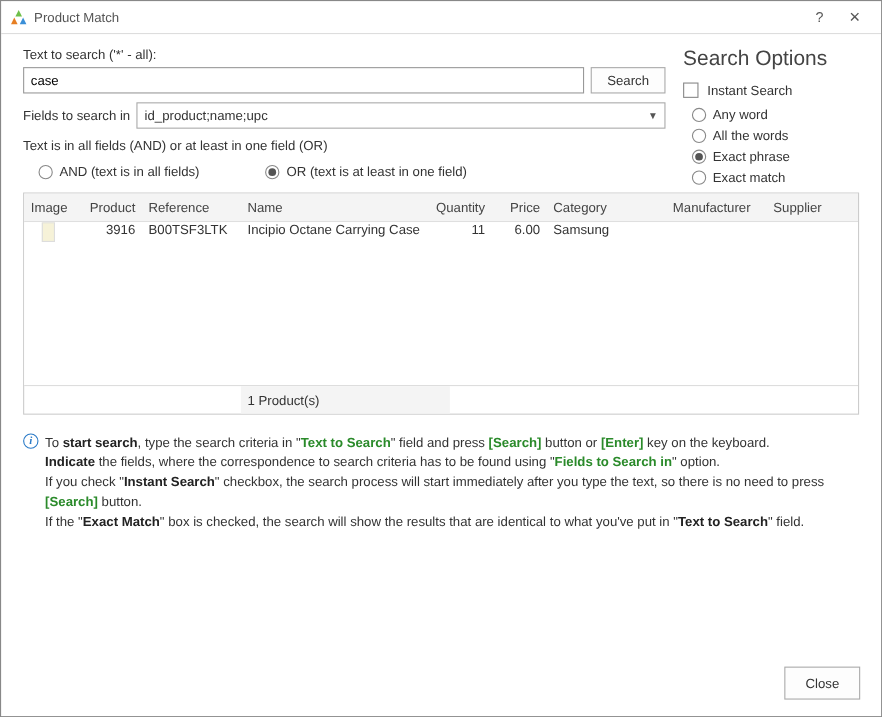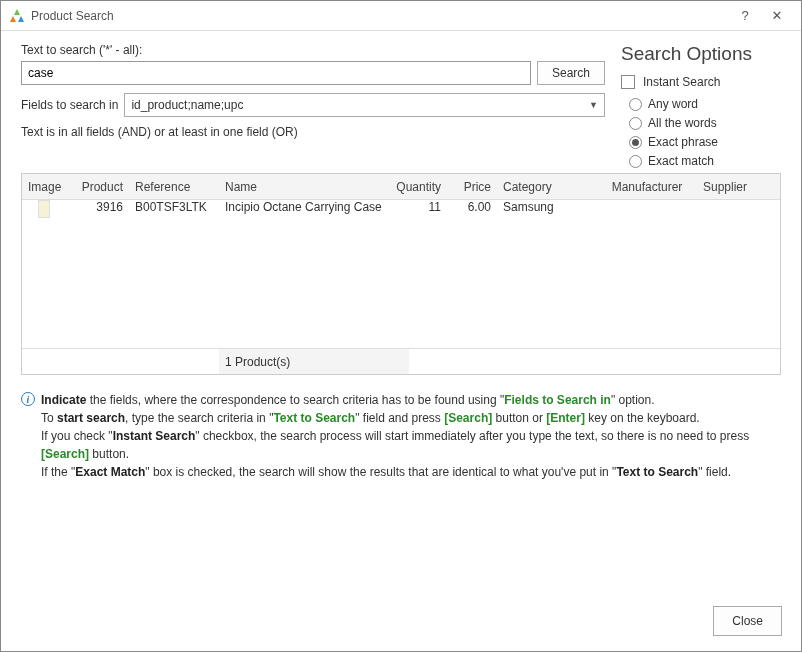--- a/index.html
+++ b/index.html
@@ -111,40 +111,50 @@
 </style>
 </head>
 <body>
 
 <div class="titlebar">
   <svg class="app-icon" viewBox="0 0 16 16">
     <path d="M8 1 L5 7 L11 7 Z" fill="#6fbf4a"></path>
     <path d="M4 8 L1 14 L7 14 Z" fill="#e67e22"></path>
     <path d="M12 8 L9 14 L15 14 Z" fill="#3a8fd8"></path>
   </svg>
-  <div class="title">Product Search</div>
+  <div class="title">Product Match</div>
   <div class="winbtn">?</div>
   <div class="winbtn">✕</div>
 </div>
 
 <div class="content">
   <div class="left-col">
     <span class="label">Text to search ('*' - all):</span>
     <div class="row">
       <input type="text" class="field search-input" value="case" style="">
       <button class="btn">Search</button>
     </div>
     <div class="row">
       <span>Fields to search in</span>
       <div class="select-wrap">
         <span class="val">id_product;name;upc</span>
         <span class="caret">▼</span>
       </div>
     </div>
     <span class="label" style="margin-top:8px;">Text is in all fields (AND) or at least in one field (OR)</span>
+    <div class="logic-row">
+      <div class="radio-row">
+        <span class="radio-outer"></span>
+        <span>AND (text is in all fields)</span>
+      </div>
+      <div class="radio-row">
+        <span class="radio-outer checked"></span>
+        <span>OR (text is at least in one field)</span>
+      </div>
+    </div>
   </div>
   <div class="right-col">
     <h2 class="section">Search Options</h2>
     <div class="check-row">
       <span class="checkbox-outer"></span>
       <span>Instant Search</span>
     </div>
     <div class="radio-row opt">
       <span class="radio-outer"></span>
       <span>Any word</span>
@@ -194,24 +204,24 @@
       <div class="pad"></div>
       <div class="count">1 Product(s)</div>
     </div>
   </div>
 </div>
 
 <div class="info-box">
   <span class="info-icon">i</span>
   <div class="info-text">
     <div>
+      <span>To </span><b>start search</b><span>, type the search criteria in "</span><span class="green">Text to Search</span><span>" field and press </span><span class="green">[Search]</span><span> button or </span><span class="green">[Enter]</span><span> key on the keyboard.</span>
+    </div>
+    <div>
       <b>Indicate</b><span> the fields, where the correspondence to search criteria has to be found using "</span><span class="green">Fields to Search in</span><span>" option.</span>
-    </div>
-    <div>
-      <span>To </span><b>start search</b><span>, type the search criteria in "</span><span class="green">Text to Search</span><span>" field and press </span><span class="green">[Search]</span><span> button or </span><span class="green">[Enter]</span><span> key on the keyboard.</span>
     </div>
     <div>
       <span>If you check "</span><b>Instant Search</b><span>" checkbox, the search process will start immediately after you type the text, so there is no need to press </span><span class="green">[Search]</span><span> button.</span>
     </div>
     <div>
       <span>If the "</span><b>Exact Match</b><span>" box is checked, the search will show the results that are identical to what you've put in "</span><b>Text to Search</b><span>" field.</span>
     </div>
   </div>
 </div>
 

